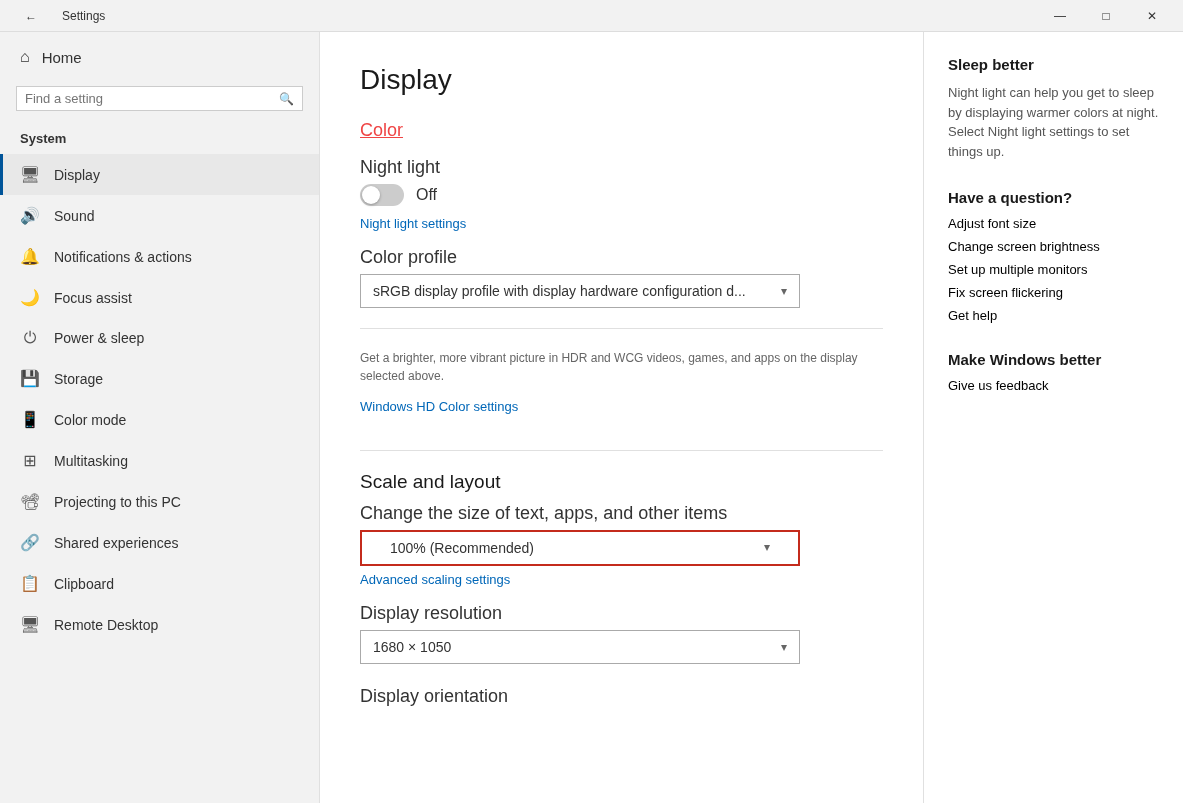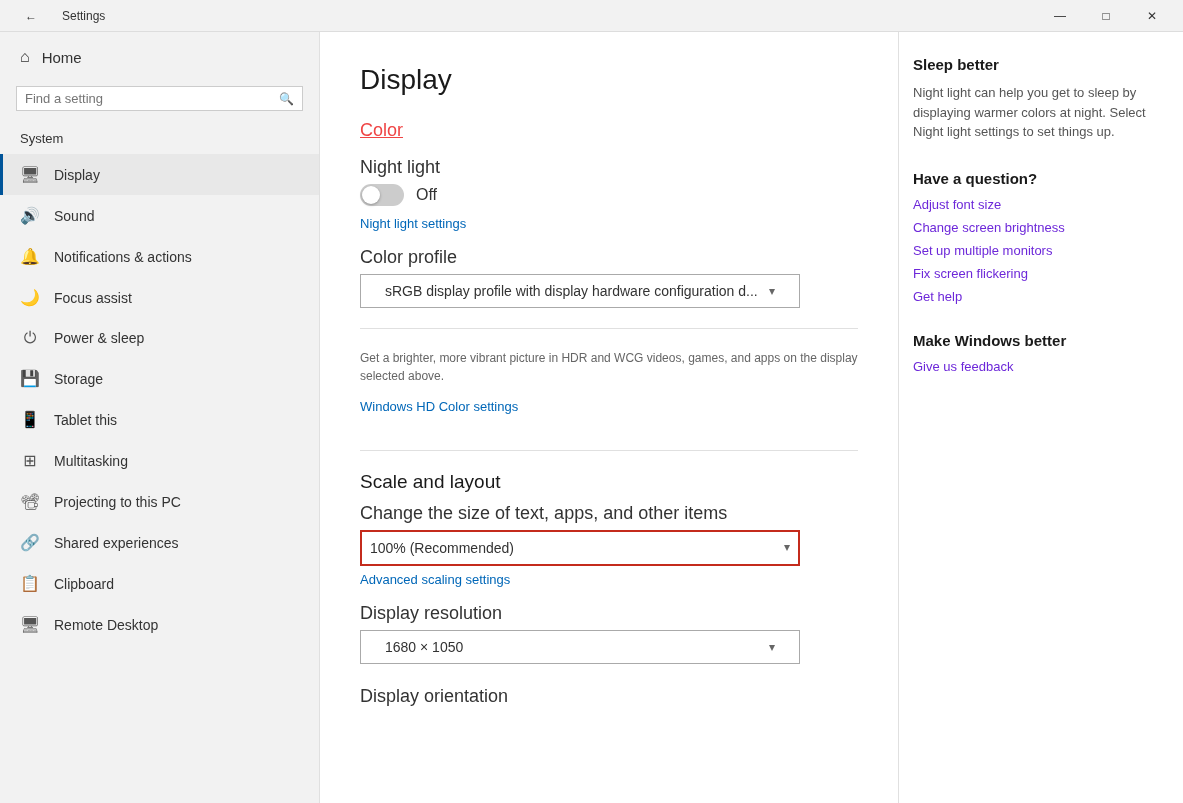--- a/index.html
+++ b/index.html
@@ -49,21 +49,21 @@
       padding: 4px 8px; gap: 16px;
     }
     .search-input {
       border: none; outline: none; flex: 1;
       font-size: 13px; background: transparent; color: #333;
     }
     .search-icon { color: #666; font-size: 12px; }
 
     .sidebar-section-title {
       padding: 8px 20px 8px 20px;
-      font-size: 13px; font-weight: 400; color: #333;
+      font-size: 13px; font-weight: 700; color: #333;
     }
 
     .sidebar-item {
       display: flex; align-items: center; gap: 14px;
       padding: 11px 20px; cursor: pointer; font-size: 14px; color: #333;
       position: relative;
     }
     .sidebar-item.active {
       background: #e8e8e8;
     }
@@ -104,49 +104,49 @@
     .toggle-knob {
       width: 18px; height: 18px; background: white; border-radius: 50%;
       position: absolute; top: 2px; left: 2px;
       box-shadow: 0 1px 3px rgba(0,0,0,0.3);
     }
     .toggle-label { font-size: 16px; color: #333; }
 
     .link { color: #0067b8; font-size: 13px; cursor: pointer; text-decoration: none; display: inline-block; margin-bottom: 16px; }
     .dropdown {
       display: flex; align-items: center; justify-content: space-between;
-      border: 1px solid #aaa; padding: 8px 24px;
+      border: 1px solid #aaa; padding: 8px 12px;
       background: white; cursor: pointer; font-size: 14px; color: #333;
       max-width: 440px; min-width: 440px;
     }
     .dropdown-arrow { font-size: 12px; color: #666; }
 
     .separator { border: none; border-top: 1px solid #e0e0e0; margin: 20px 0; }
 
     
     .right-panel {
-      width: 285px; flex-shrink: 0; background: white;
-      padding: 24px 14px; border-left: 1px solid #e0e0e0;
+      width: 260px; flex-shrink: 0; background: white;
+      padding: 24px 24px; border-left: 1px solid #e0e0e0;
       overflow-y: auto;
     }
     .right-panel-section { margin-bottom: 28px; }
     .right-panel-title { font-size: 15px; font-weight: 600; color: #1a1a1a; margin-bottom: 10px; }
     .right-panel-text { font-size: 13px; color: #555; line-height: 1.5; margin-bottom: 25px; }
-    .right-panel-link { color: #6d28d9; font-size: 13px; cursor: pointer; display: block; margin-bottom: 8px; }
+    .right-panel-link { color: #000000; font-size: 13px; cursor: pointer; display: block; margin-bottom: 8px; }
 
     .scale-dropdown {
       display: flex; align-items: flex-start; justify-content: space-between;
-      border: 2px solid #c42b1c; padding: 8px 8px;
+      border: 2px solid #c42b1c; padding: 8px 28px;
       background: white; cursor: pointer; font-size: 14px; color: #333;
       max-width: 440px; min-width: 300px; margin-bottom: 4px;
     }
 
     .resolution-dropdown {
       display: flex; align-items: center; justify-content: space-between;
-      border: 1px solid #aaa; padding: 8px 24px;
+      border: 1px solid #aaa; padding: 8px 12px;
       background: white; cursor: pointer; font-size: 14px; color: #333;
       max-width: 440px; min-width: 300px; margin-bottom: 4px;
     }
   </style>
 </head>
 <body>
 
 <div class="title-bar">
   <div class="title-bar-left">
     <button class="title-bar-btn">
@@ -195,21 +195,21 @@
     <div class="sidebar-item">
       <span class="sidebar-item-icon">⏻</span>
       <span>Power &amp; sleep</span>
     </div>
     <div class="sidebar-item">
       <span class="sidebar-item-icon">💾</span>
       <span>Storage</span>
     </div>
     <div class="sidebar-item">
       <span class="sidebar-item-icon">📱</span>
-      <span>Tablet this</span>
+      <span>Color mode</span>
     </div>
     <div class="sidebar-item">
       <span class="sidebar-item-icon">⊞</span>
       <span>Multitasking</span>
     </div>
     <div class="sidebar-item">
       <span class="sidebar-item-icon">📽</span>
       <span>Projecting to this PC</span>
     </div>
     <div class="sidebar-item">

